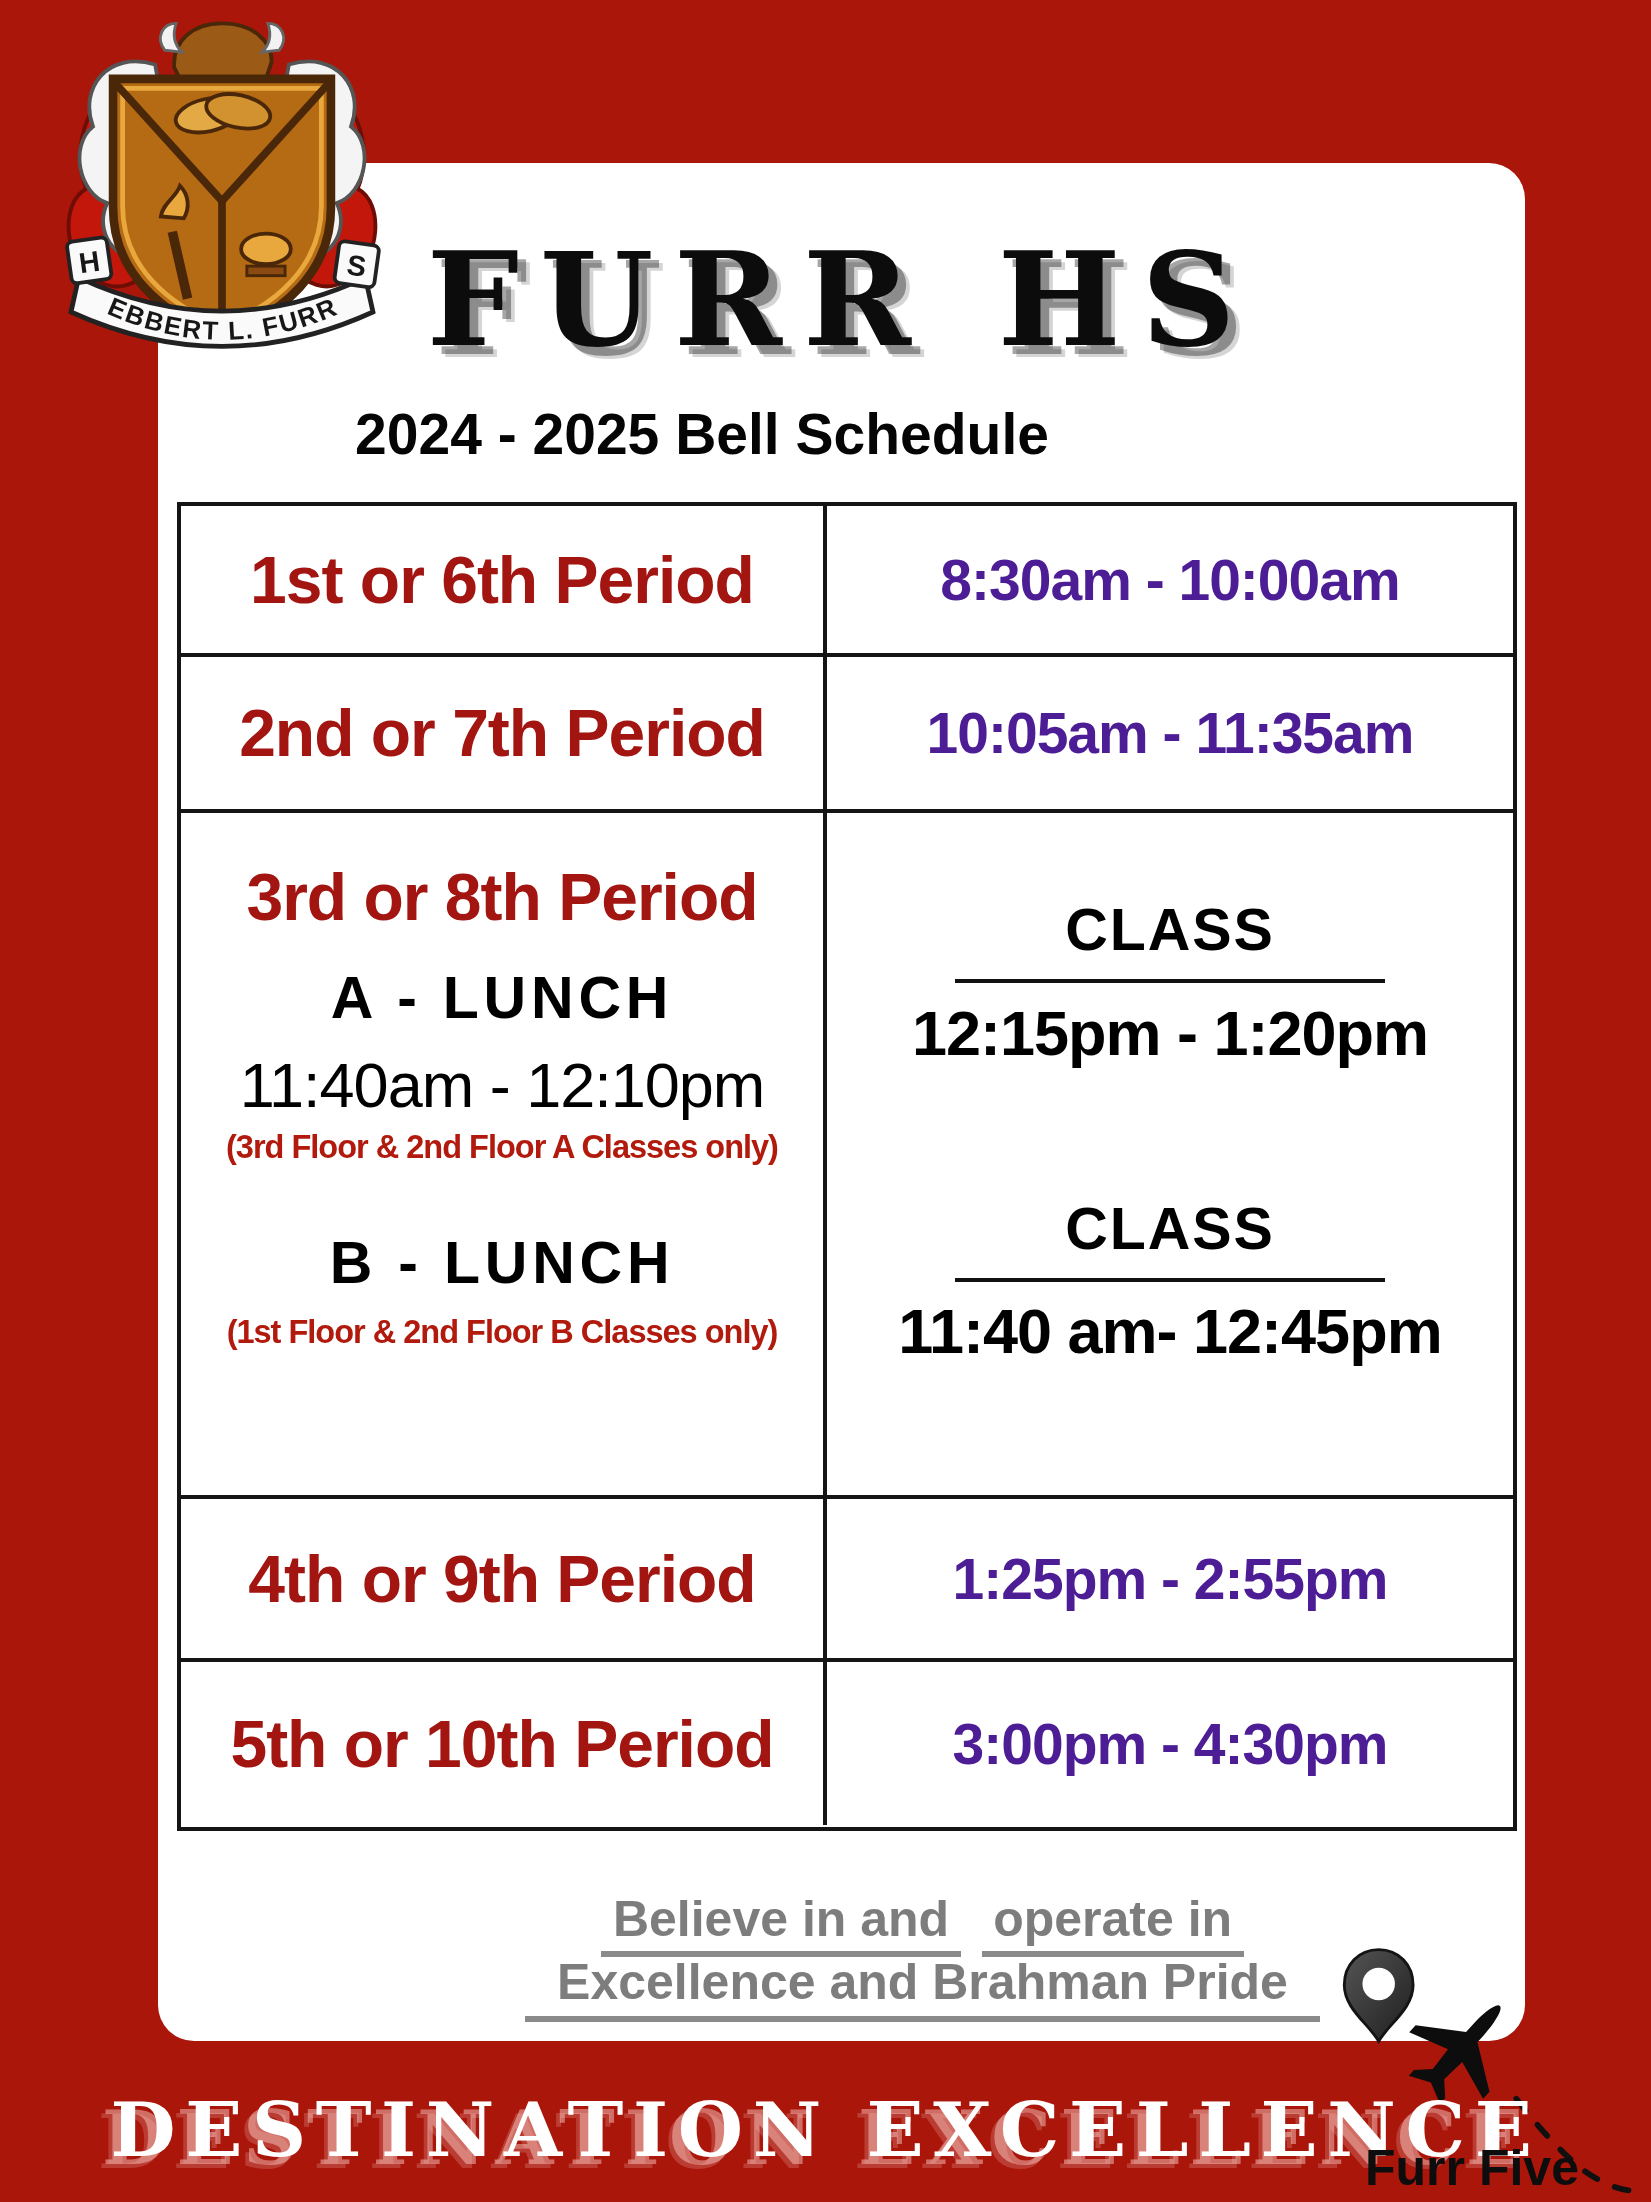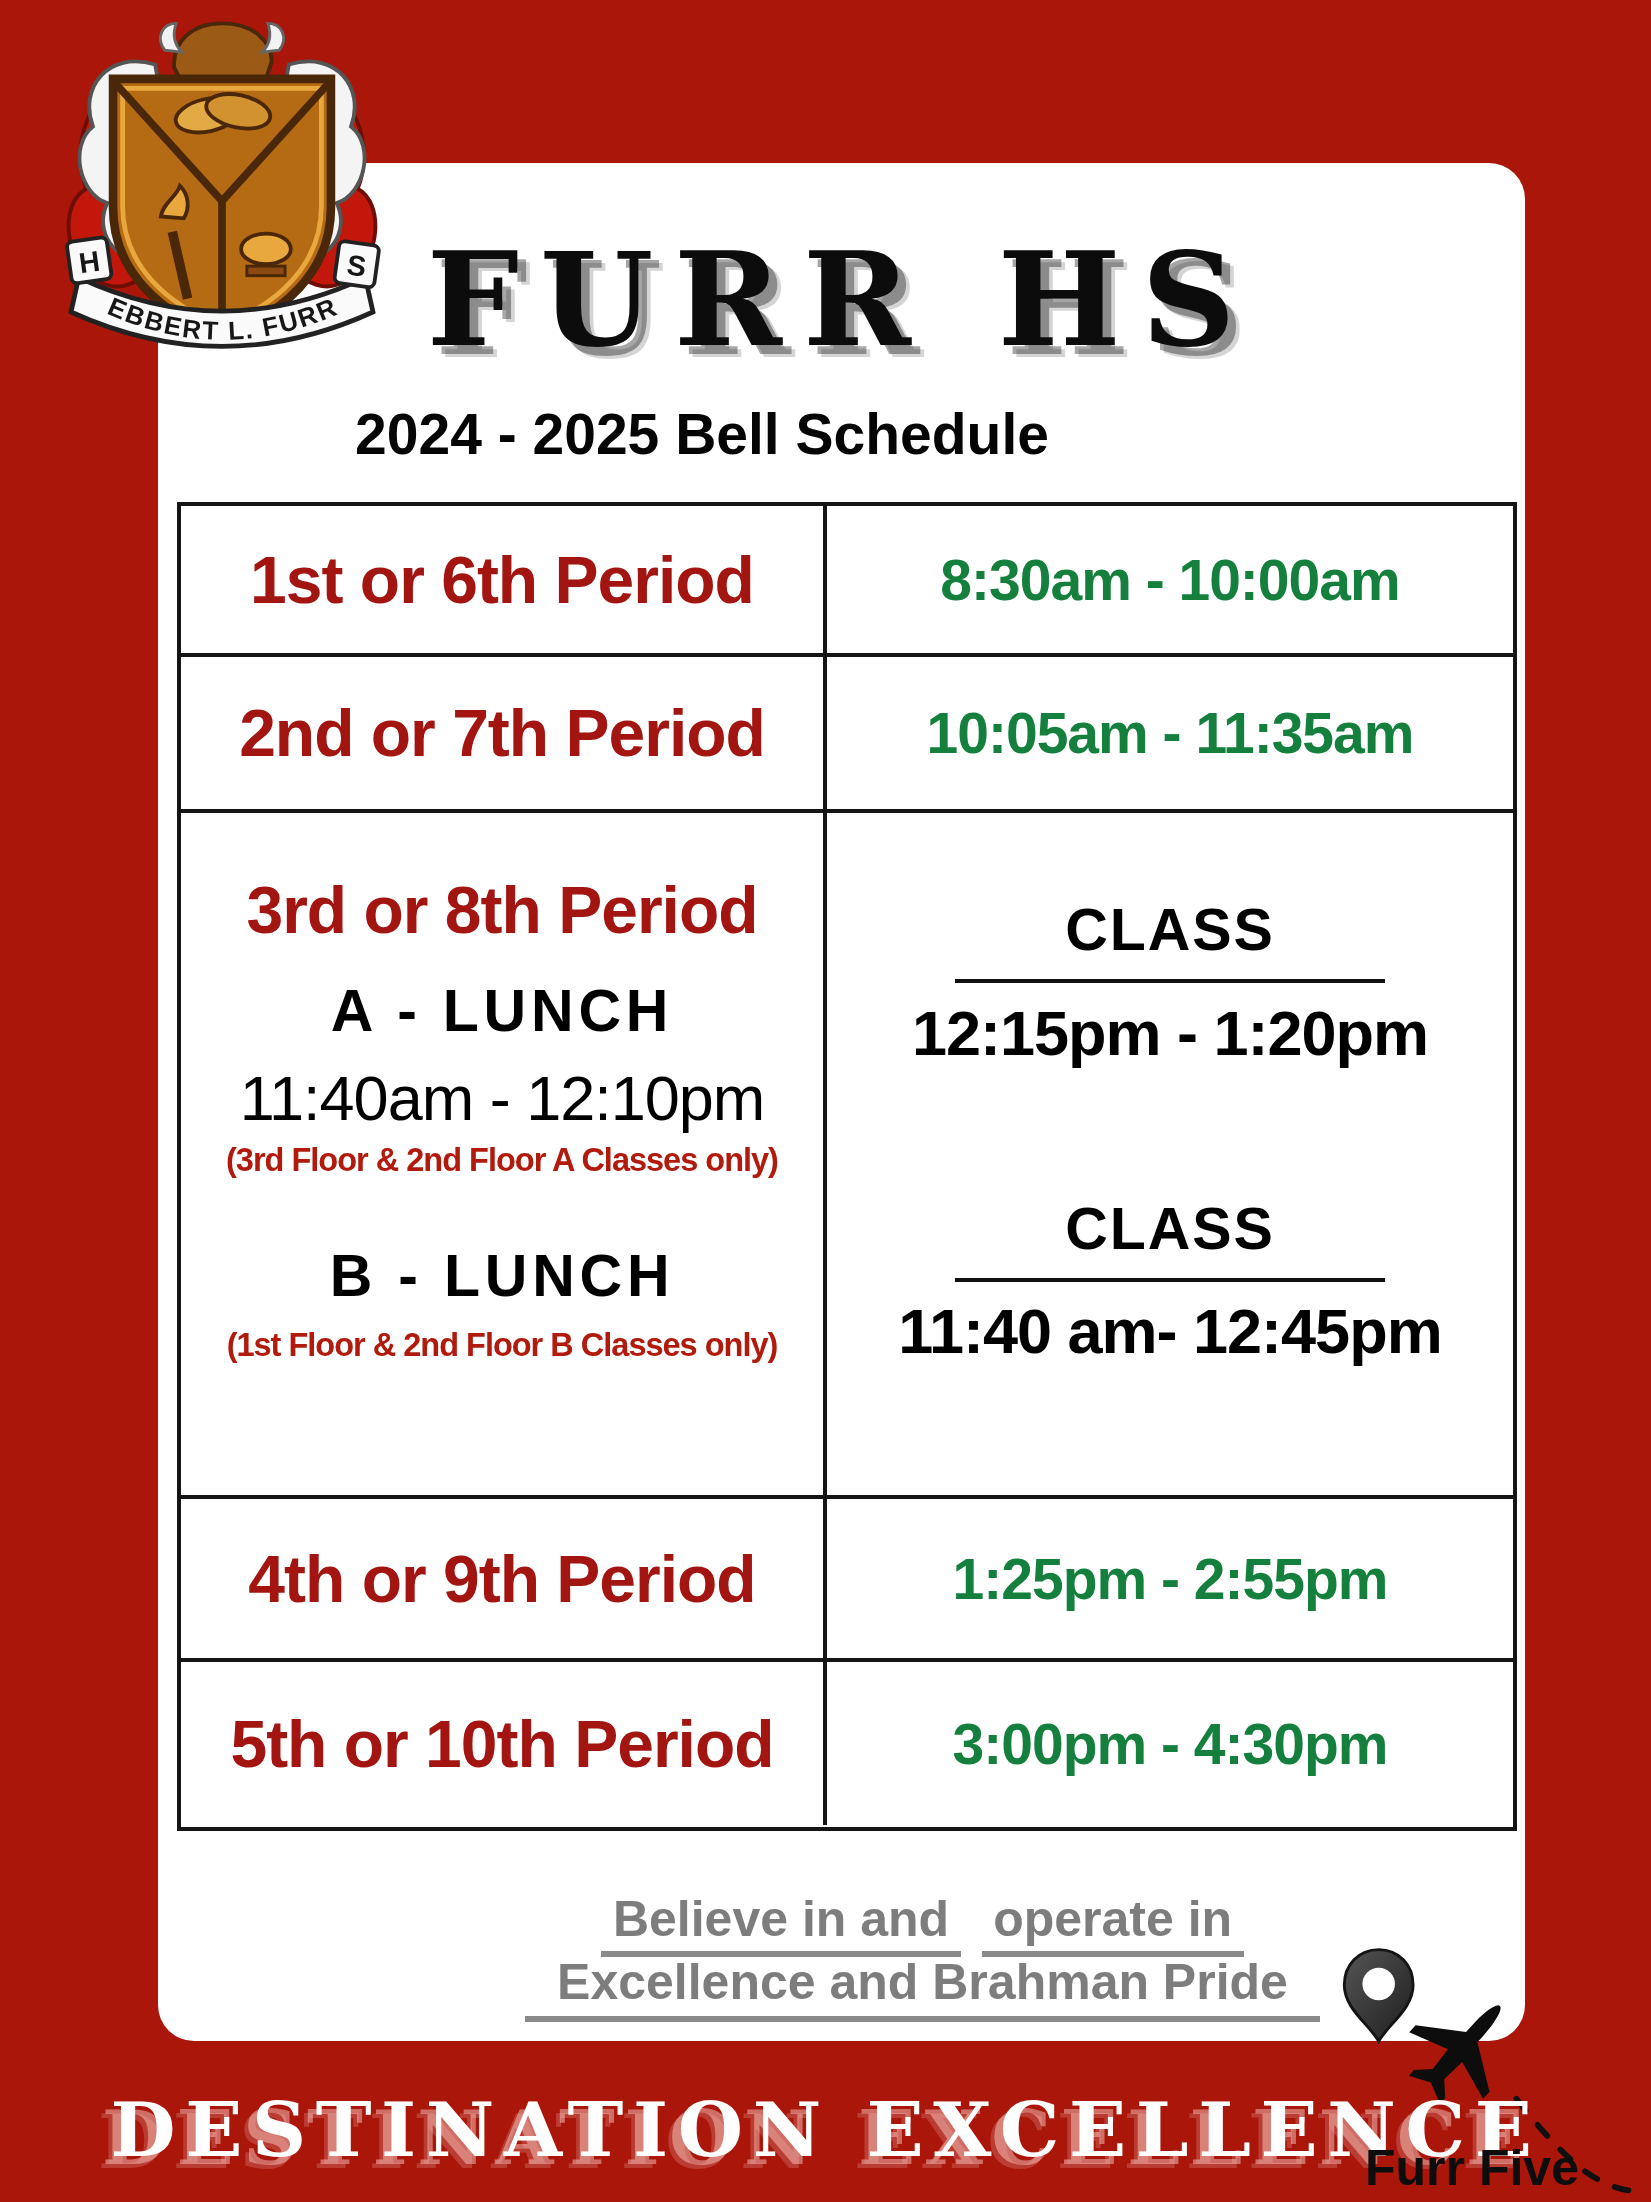--- a/index.html
+++ b/index.html
@@ -45,24 +45,24 @@
   .row{display:flex;border-bottom:4.8px solid #151515;box-sizing:border-box;}
   .row:last-child{border-bottom:none;}
   .cell-l{
     width:646px;border-right:4.8px solid #151515;box-sizing:border-box;
     display:flex;align-items:center;justify-content:center;flex-direction:column;
   }
   .cell-r{
     flex:1;display:flex;align-items:center;justify-content:center;flex-direction:column;
   }
   .period{color:#A21510;font-weight:bold;font-size:66px;letter-spacing:-1px;white-space:nowrap;}
-  .time{color:#15803d;font-weight:bold;font-size:57px;letter-spacing:-1px;white-space:nowrap;}
-
-  
-  .lunch-l{justify-content:flex-start;padding-top:59px;}
+  .time{color:#4c1d95;font-weight:bold;font-size:57px;letter-spacing:-1px;white-space:nowrap;}
+
+  
+  .lunch-l{justify-content:flex-start;padding-top:46px;}
   .lunch-r{justify-content:flex-start;padding-top:83px;}
   .lunch-period{margin-bottom:29px;}
   .lunch-label{color:#000;font-weight:bold;font-size:59px;letter-spacing:4.8px;margin-bottom:17px;white-space:nowrap;}
   .lunch-time{color:#000;font-weight:normal;font-size:63px;letter-spacing:-1px;margin-bottom:7.6px;white-space:nowrap;}
   .lunch-note{color:#B11A0C;font-weight:bold;font-size:32.5px;letter-spacing:-1px;margin-bottom:63px;white-space:nowrap;}
   .lunch-note.last{margin-bottom:0;}
   .class-label{
     color:#000;font-weight:bold;font-size:59px;letter-spacing:1.9px;
     border-bottom:4.8px solid #111;padding:0 110px 15.3px 110px;white-space:nowrap;
   }

